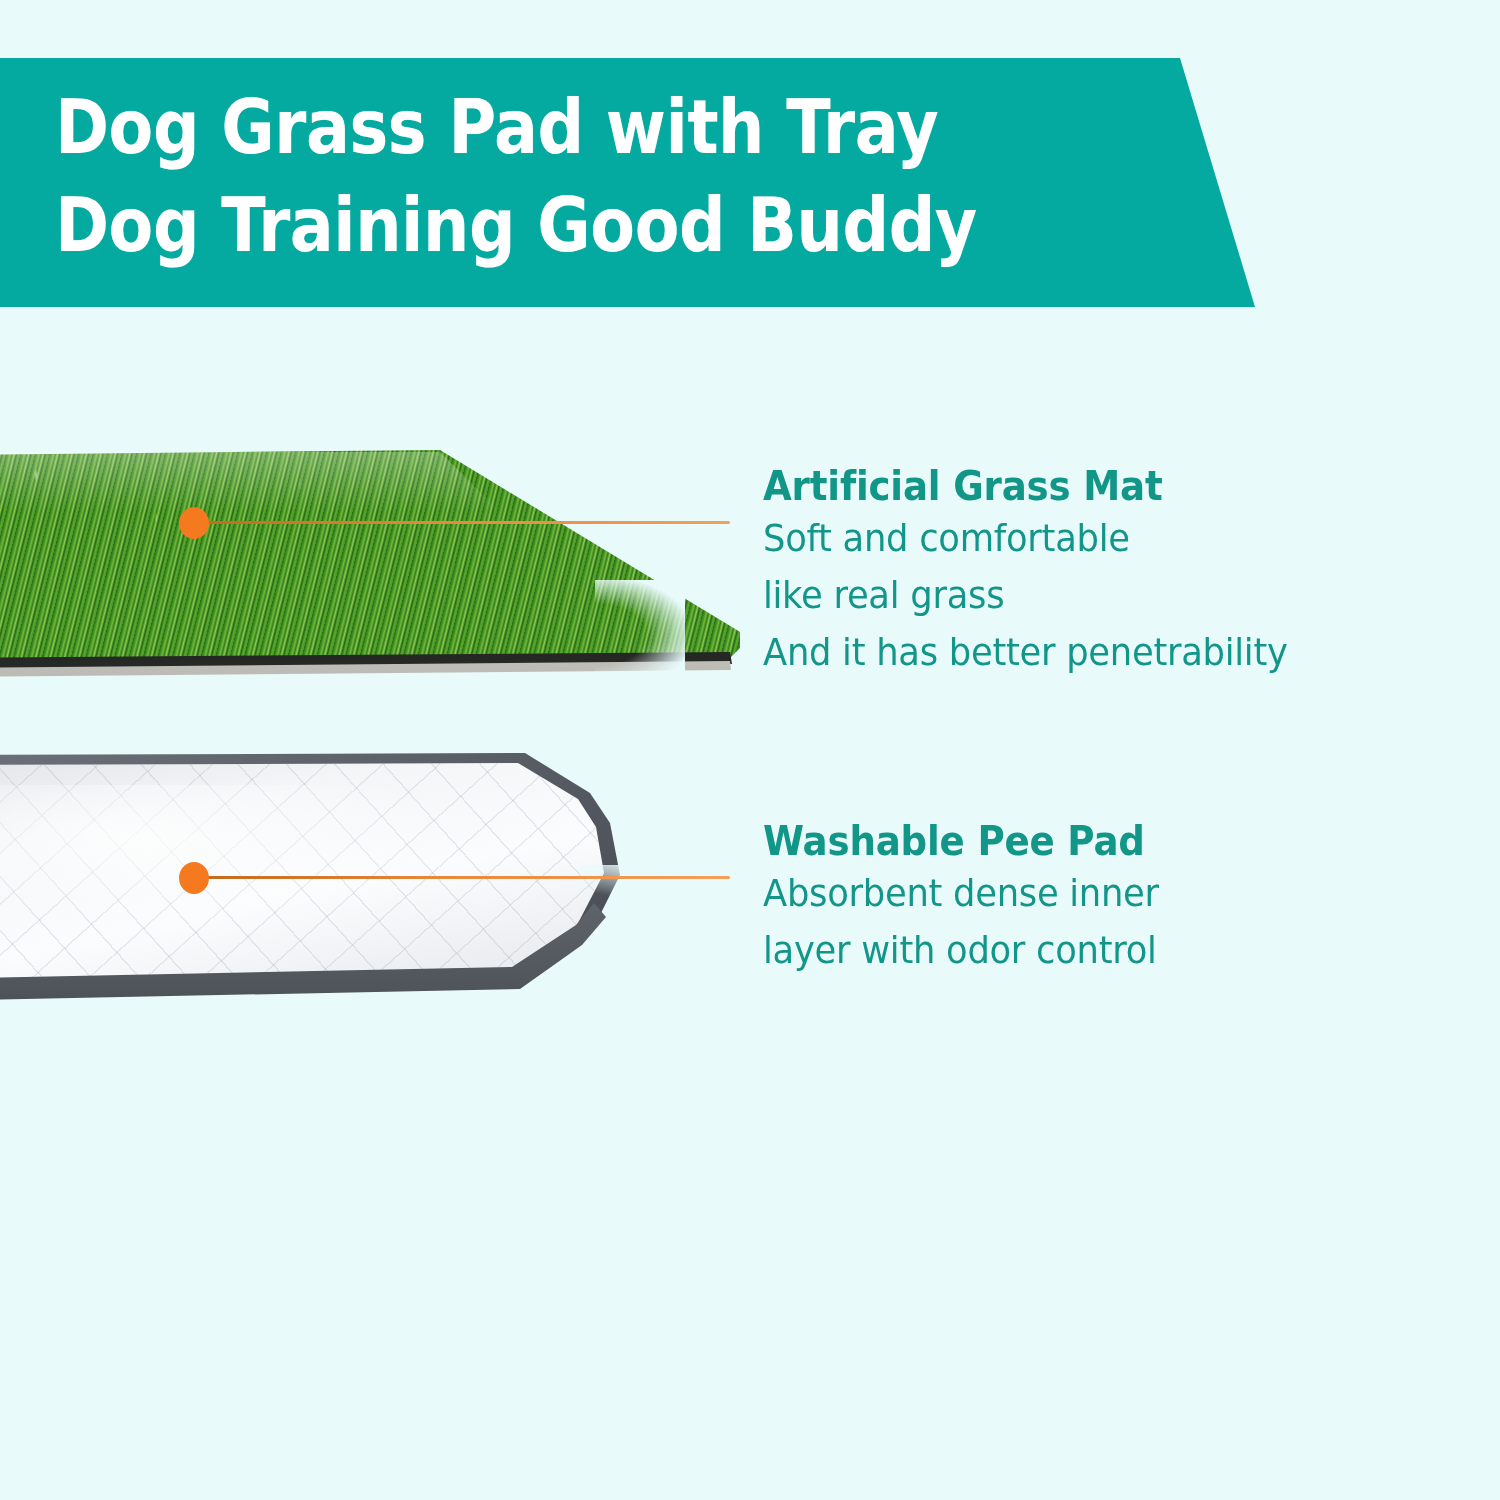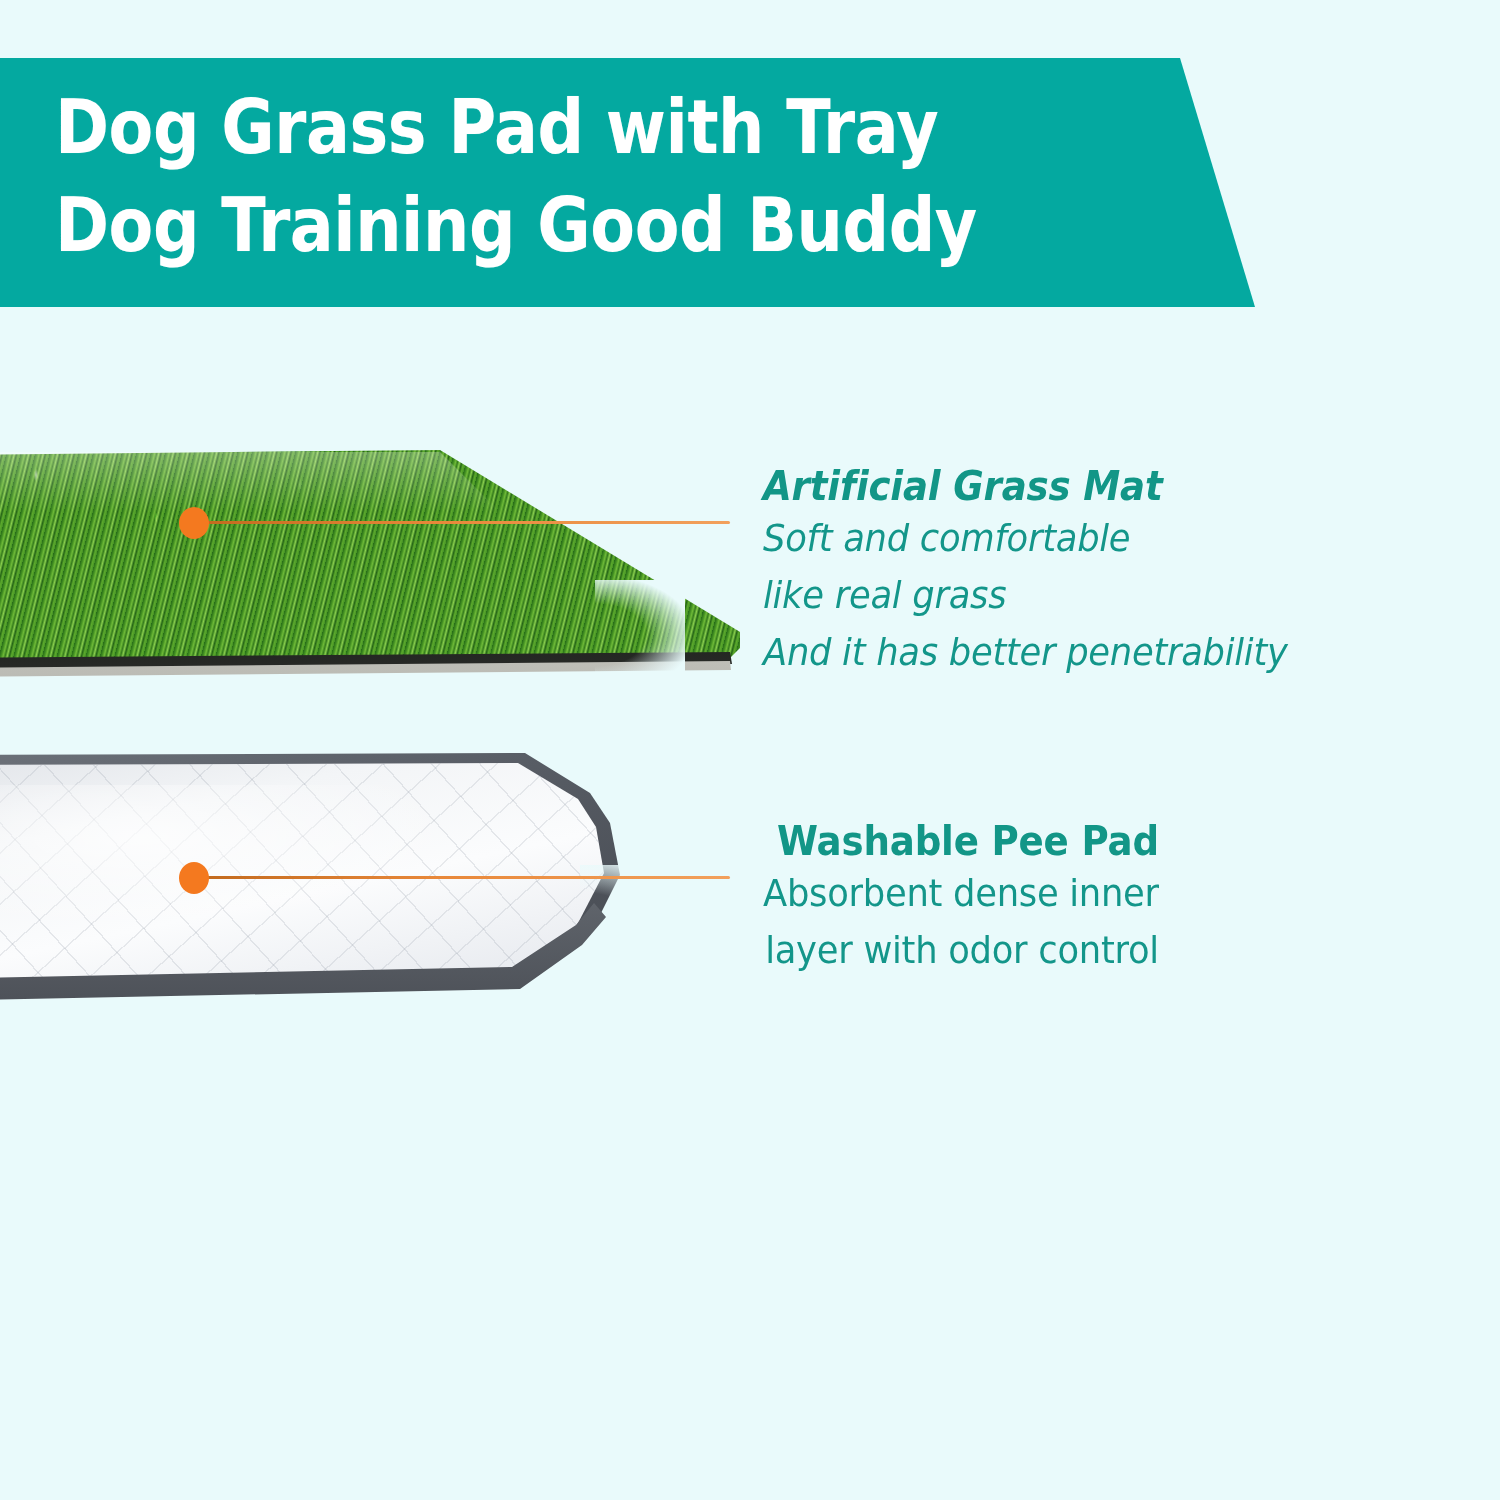--- a/index.html
+++ b/index.html
@@ -325,33 +325,33 @@
     <div class="groove g4"></div>
     <div class="tray-wall-right"></div>
     <div class="tray-front-edge"></div>
     <div class="tray-front-hilite"></div>
     <div class="tray-right-fade"></div>
   </div>
 
   <div class="callout-line" style="left:200px; top:521px; width:530px;"></div>
   <div class="callout-dot" style="left:179px; top:507px;"></div>
 
-  <div class="info-block" style="left:763px; top:462px;font-style:italic;">
+  <div class="info-block" style="left:763px; top:462px;">
     <div class="info-title">Artificial Grass Mat</div>
     <div class="info-body">
       <span class="ln">Soft and comfortable</span>
       <span class="ln">like real grass</span>
       <span class="ln">And it has better penetrability</span>
     </div>
   </div>
 
   <div class="callout-line" style="left:200px; top:876px; width:530px;"></div>
   <div class="callout-dot" style="left:179px; top:862px;"></div>
 
-  <div class="info-block" style="left:763px; top:817px;text-align:right;">
+  <div class="info-block" style="left:763px; top:817px;">
     <div class="info-title">Washable Pee Pad</div>
     <div class="info-body">
       <span class="ln">Absorbent dense inner</span>
       <span class="ln">layer with odor control</span>
     </div>
   </div>
 
   <div class="callout-line" style="left:366px; top:1211px; width:464px;"></div>
   <div class="callout-dot" style="left:345px; top:1197px;"></div>
 

